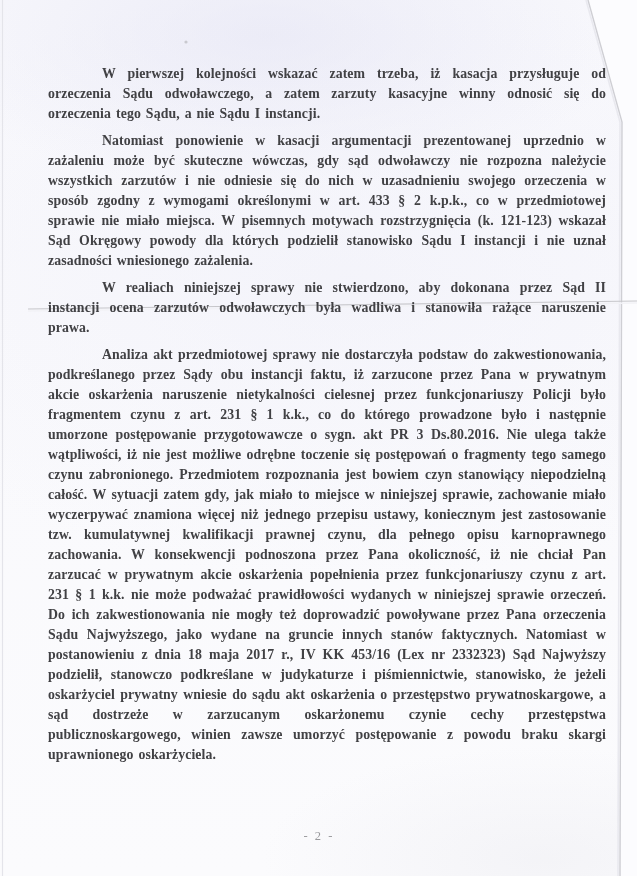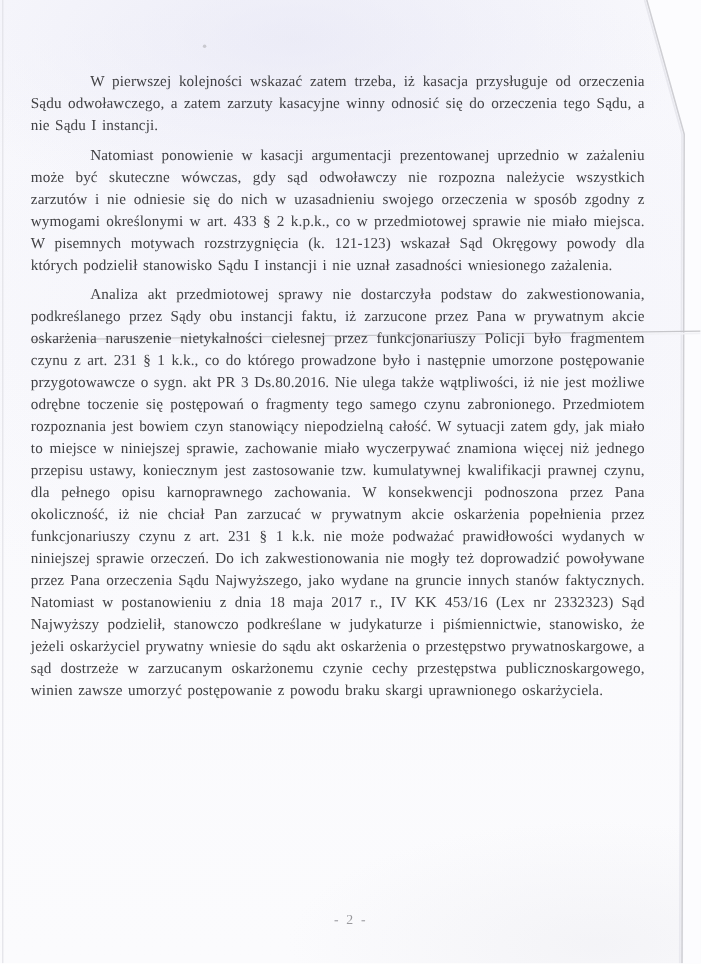--- a/index.html
+++ b/index.html
@@ -21,29 +21,30 @@
   }
   .artifacts {
     position: absolute;
     top: 0; left: 0;
     width: 637px;
     height: 876px;
     pointer-events: none;
   }
   .text-block {
     position: absolute;
-    left: 28px;
+    left: 48px;
     top: 64px;
     width: 558px;
     color: #414144;
     font-size: 13.8px;
     line-height: 20px;
     text-align: justify;
     word-spacing: 1.4px;
     letter-spacing: 0.1px;
+    font-weight: bold;
   }
   .text-block p {
     margin: 0 0 7px 0;
     text-indent: 54px;
   }
   .page-footer {
     position: absolute;
     left: 40px;
     top: 829px;
     width: 558px;
@@ -69,18 +70,19 @@
 
     <line x1="28" y1="309" x2="637" y2="301" stroke="#c6c6ca" stroke-width="1.1"></line>
     <line x1="28" y1="311" x2="637" y2="303" stroke="#f2f2f6" stroke-width="1.6"></line>
 
     <circle cx="186" cy="42" r="1.6" fill="#c9c9cf"></circle>
   </svg>
 
   <div class="text-block">
     <p>W pierwszej kolejności wskazać zatem trzeba, iż kasacja przysługuje od orzeczenia Sądu odwoławczego, a zatem zarzuty kasacyjne winny odnosić się do orzeczenia tego Sądu, a nie Sądu I instancji.</p>
     <p>Natomiast ponowienie w kasacji argumentacji prezentowanej uprzednio w zażaleniu może być skuteczne wówczas, gdy sąd odwoławczy nie rozpozna należycie wszystkich zarzutów i nie odniesie się do nich w uzasadnieniu swojego orzeczenia w sposób zgodny z wymogami określonymi w art. 433 § 2 k.p.k., co w przedmiotowej sprawie nie miało miejsca. W pisemnych motywach rozstrzygnięcia (k. 121-123) wskazał Sąd Okręgowy powody dla których podzielił stanowisko Sądu I instancji i nie uznał zasadności wniesionego zażalenia.</p>
+    <p>W realiach niniejszej sprawy nie stwierdzono, aby dokonana przez Sąd II instancji ocena zarzutów odwoławczych była wadliwa i stanowiła rażące naruszenie prawa.</p>
     <p>Analiza akt przedmiotowej sprawy nie dostarczyła podstaw do zakwestionowania, podkreślanego przez Sądy obu instancji faktu, iż zarzucone przez Pana w prywatnym akcie oskarżenia naruszenie nietykalności cielesnej przez funkcjonariuszy Policji było fragmentem czynu z art. 231 § 1 k.k., co do którego prowadzone było i następnie umorzone postępowanie przygotowawcze o sygn. akt PR 3 Ds.80.2016. Nie ulega także wątpliwości, iż nie jest możliwe odrębne toczenie się postępowań o fragmenty tego samego czynu zabronionego. Przedmiotem rozpoznania jest bowiem czyn stanowiący niepodzielną całość. W sytuacji zatem gdy, jak miało to miejsce w niniejszej sprawie, zachowanie miało wyczerpywać znamiona więcej niż jednego przepisu ustawy, koniecznym jest zastosowanie tzw. kumulatywnej kwalifikacji prawnej czynu, dla pełnego opisu karnoprawnego zachowania. W konsekwencji podnoszona przez Pana okoliczność, iż nie chciał Pan zarzucać w prywatnym akcie oskarżenia popełnienia przez funkcjonariuszy czynu z art. 231 § 1 k.k. nie może podważać prawidłowości wydanych w niniejszej sprawie orzeczeń. Do ich zakwestionowania nie mogły też doprowadzić powoływane przez Pana orzeczenia Sądu Najwyższego, jako wydane na gruncie innych stanów faktycznych. Natomiast w postanowieniu z dnia 18 maja 2017 r., IV KK 453/16 (Lex nr 2332323) Sąd Najwyższy podzielił, stanowczo podkreślane w judykaturze i piśmiennictwie, stanowisko, że jeżeli oskarżyciel prywatny wniesie do sądu akt oskarżenia o przestępstwo prywatnoskargowe, a sąd dostrzeże w zarzucanym oskarżonemu czynie cechy przestępstwa publicznoskargowego, winien zawsze umorzyć postępowanie z powodu braku skargi uprawnionego oskarżyciela.</p>
   </div>
 
   <div class="page-footer">- 2 -</div>
 
 </div>
 
 </body></html>

